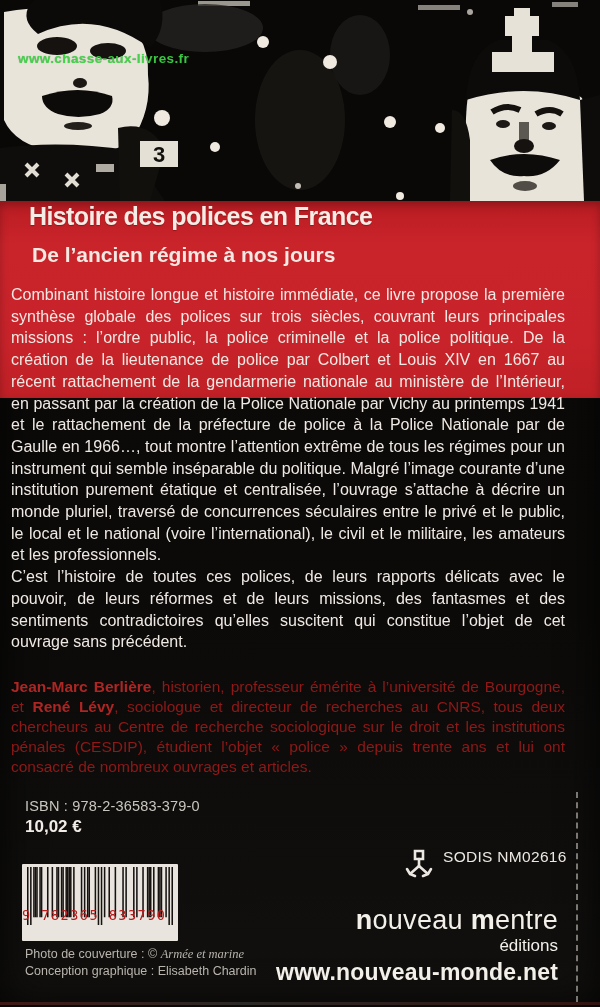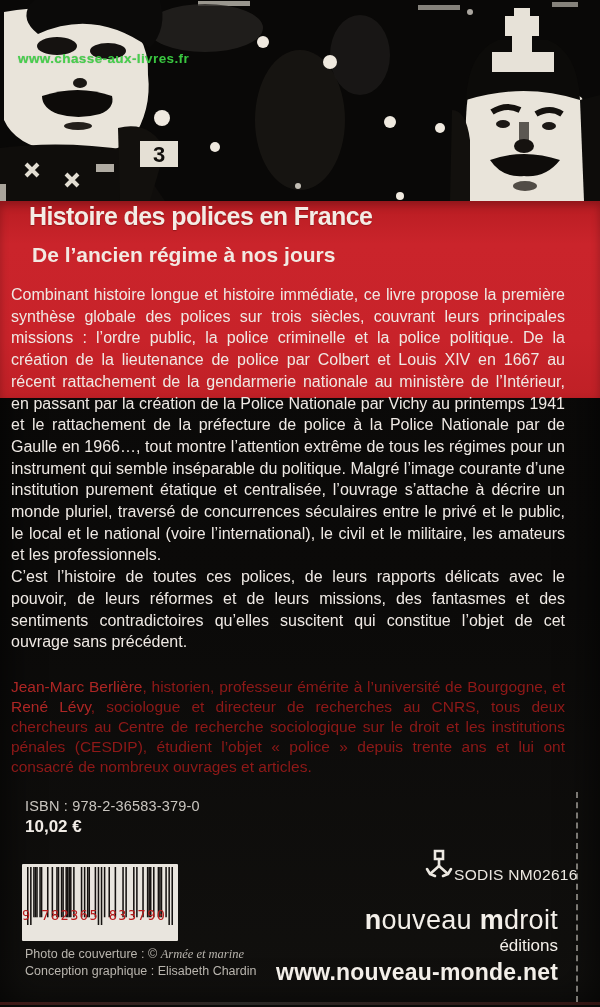--- a/index.html
+++ b/index.html
@@ -35,38 +35,38 @@
   
   .text-column{position:absolute;left:11px;top:284px;width:554px;}
   .synopsis p{
     margin:0;color:#efe9e4;font-size:16px;line-height:21.7px;
     text-align:justify;text-justify:inter-word;
   }
   .author-note{
     margin-top:24px;color:#8f1918;font-size:15.5px;line-height:20px;
     text-align:justify;
   }
-  .author-note .auth{font-weight:normal;color:#ad2624;margin-top:17px;}
+  .author-note .auth{font-weight:bold;color:#ad2624;margin-top:17px;}
   
   .price{position:absolute;left:25px;top:817px;font-size:17px;font-weight:bold;color:#f1ece6;}
   .isbn{position:absolute;left:25px;top:798px;font-size:14.5px;color:#c9c5bf;letter-spacing:.2px;}
   .barcode-box{
     position:absolute;left:22px;top:864px;width:156px;height:77px;
     background:#e9e5de;border-radius:1px;
   }
   .barcode-box svg{position:absolute;left:5px;top:3px;}
   .barcode-digits{
     position:absolute;left:0;bottom:18px;width:100%;text-align:left;
     font-family:"DejaVu Sans Mono",monospace;font-size:13.5px;
     letter-spacing:1.5px;color:#b91c1c;white-space:nowrap;
   }
   .credits{position:absolute;left:25px;top:946px;font-size:12.5px;line-height:16.5px;color:#b9b5ae;}
   .credits .it{font-style:italic;font-family:Liberation Serif, serif;}
   
-  .sodis{position:absolute;left:424px;top:848px;display:flex;align-items:flex-end;color:#ece8e1;}
+  .sodis{position:absolute;left:404px;top:848px;display:flex;align-items:flex-start;gap:9px;color:#ece8e1;}
   .sodis-text{font-size:15.5px;letter-spacing:.3px;}
   .publisher{position:absolute;right:42px;top:906px;text-align:right;color:#f3efe9;}
   .pub-name{font-size:27px;line-height:29px;letter-spacing:.3px;}
   .pub-name .b{font-weight:bold;}
   .pub-editions{font-size:17px;line-height:19px;margin-top:1px;}
   .pub-site{font-size:23px;font-weight:bold;margin-top:4px;letter-spacing:.2px;}
   
   .edge-line{
     position:absolute;left:576px;top:792px;height:210px;width:0;
     border-left:2px dashed rgba(233,229,221,.5);
@@ -218,20 +218,20 @@
         <path d="M11,3 h8 v8 h-8 z"></path>
         <path d="M15,11 v7"></path>
         <path d="M15,18 L6,26 M6,26 l-3,-5 m3,5 l5,2"></path>
         <path d="M15,18 L24,26 M24,26 l3,-5 m-3,5 l-5,2"></path>
       </g>
     </svg>
     <span class="sodis-text">SODIS NM02616</span>
   </div>
 
   <div class="publisher">
-    <div class="pub-name"><span class="b">n</span><span>ouveau </span><span class="b">m</span><span>droit</span></div>
+    <div class="pub-name"><span class="b">n</span><span>ouveau </span><span class="b">m</span><span>entre</span></div>
     <div class="pub-editions">éditions</div>
     <div class="pub-site">www.nouveau-monde.net</div>
   </div>
 
   <div class="edge-line"></div>
   <div class="bottom-edge"></div>
 </div>
 
 </body></html>

